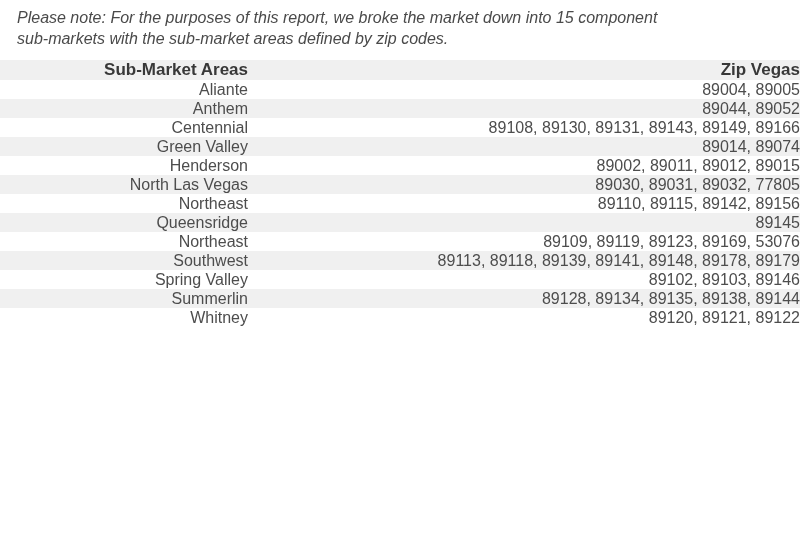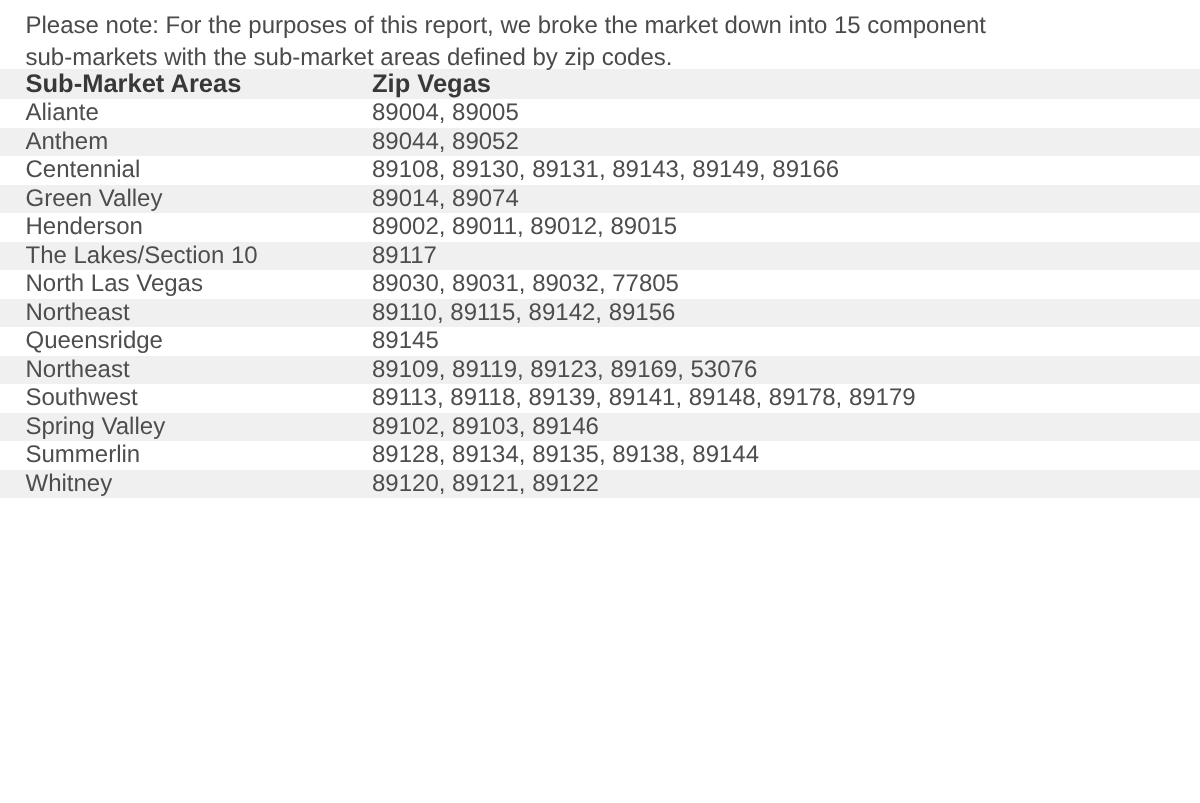--- a/index.html
+++ b/index.html
@@ -11,36 +11,37 @@
     overflow: hidden;
     --stripe: #f0f0f0;
     --body-text: #4d4d4d;
     --header-text: #383838;
     --note-text: #4a4a4a;
   }
   .page { width: 800px; height: 535px; }
   .note {
     margin: 0;
     padding: 7px 30px 0 17px;
-    height: 46px;
+    height: 60px;
     box-sizing: border-box;
+    font-style: italic;
     font-size: 16px;
     line-height: 21px;
     color: var(--note-text);
   }
   table.zip-table {
     width: 800px;
     border-collapse: collapse;
     table-layout: fixed;
   }
   table.zip-table th, table.zip-table td {
     height: 19px;
     padding: 0;
     vertical-align: middle;
-    text-align: left;
+    text-align: right;
     white-space: nowrap;
     overflow: hidden;
   }
   table.zip-table th:first-child, table.zip-table td:first-child {
     width: 231px;
     padding-left: 17px;
   }
   thead tr { background: var(--stripe); }
   thead th {
     font-size: 17px;
@@ -85,24 +86,20 @@
         </tr>
         <tr>
           <td>Green Valley</td>
           <td>89014, 89074</td>
         </tr>
         <tr>
           <td>Henderson</td>
           <td>89002, 89011, 89012, 89015</td>
         </tr>
         <tr>
-          <td>The Lakes/Section 10</td>
-          <td>89117</td>
-        </tr>
-        <tr>
           <td>North Las Vegas</td>
           <td>89030, 89031, 89032, 77805</td>
         </tr>
         <tr>
           <td>Northeast</td>
           <td>89110, 89115, 89142, 89156</td>
         </tr>
         <tr>
           <td>Queensridge</td>
           <td>89145</td>

